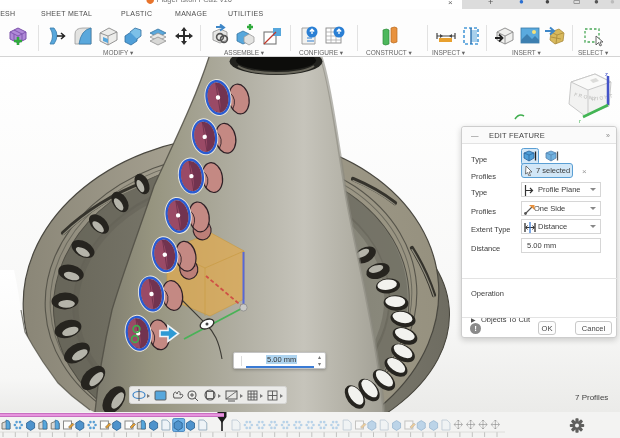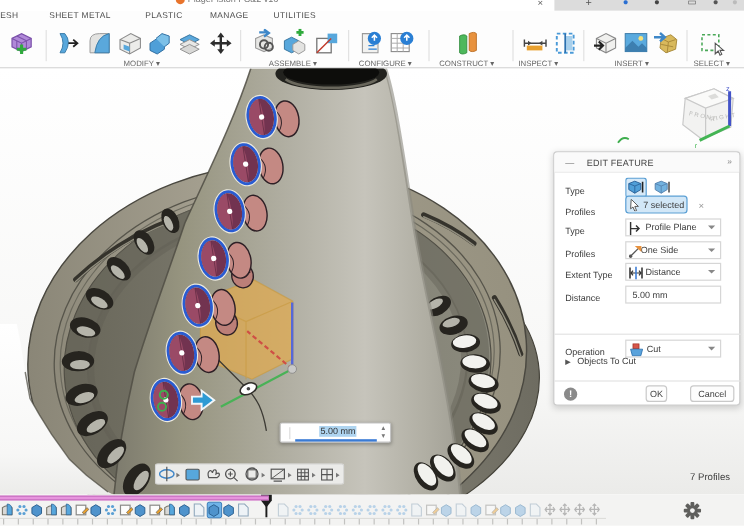--- a/index.html
+++ b/index.html
@@ -462,26 +462,22 @@
           <path d="M6 0 L6 11" stroke="#3a7bd5" stroke-width="1.3"></path>
         </svg><span style="margin-left:16px">Distance</span><span class="car"></span></div>
     </div>
  <div class="row" style="top:111px">
       <span class="lab">Distance</span>
    <div class="fld"><span style="margin-left:5px">5.00 mm</span></div>
     </div>
  <div class="abs" style="left:0;top:151px;width:156px;border-top:1px solid #e3e3e3"></div>
  <div class="row" style="top:156px">
       <span class="lab">Operation</span>
-   <div class="fld"><svg class="abs" style="left:3px;top:2px" width="11" height="11" viewBox="0 0 11 11">
-          <rect x="2.5" y="0.5" width="5" height="4" fill="#d6564a" stroke="#a83428" stroke-width="0.7"></rect>
-          <path d="M0.5 5 L10.5 5 L9 10.5 L2 10.5 Z" fill="#5aa3dc" stroke="#2a6fae" stroke-width="0.7"></path>
-        </svg><span style="margin-left:17px">Cut</span><span class="car"></span></div>
     </div>
- <div class="row" style="top:168px">
+ <div class="row" style="top:187px">
       <span style="position:absolute;left:9px;top:2px;color:#555;font-size:6px">▶</span>
       <span style="position:absolute;left:19px;top:1px">Objects To Cut</span>
     </div>
  <div class="abs" style="left:0;top:190px;width:156px;border-top:1px solid #e3e3e3"></div>
  <div class="abs" style="left:8px;top:196px;width:11px;height:11px;border-radius:50%;background:#8a8a8a;color:#fff;font-size:8px;text-align:center;line-height:11px;font-weight:bold">!</div>
  <div class="btn" style="left:76px;top:194px;width:18px">OK</div>
  <div class="btn" style="left:113px;top:194px;width:37px">Cancel</div>
 </div>
 <div id="dimbox">
  <div class="abs" style="left:3px;top:3px;width:5px;height:10px;border-right:1px solid #ddd"></div>

